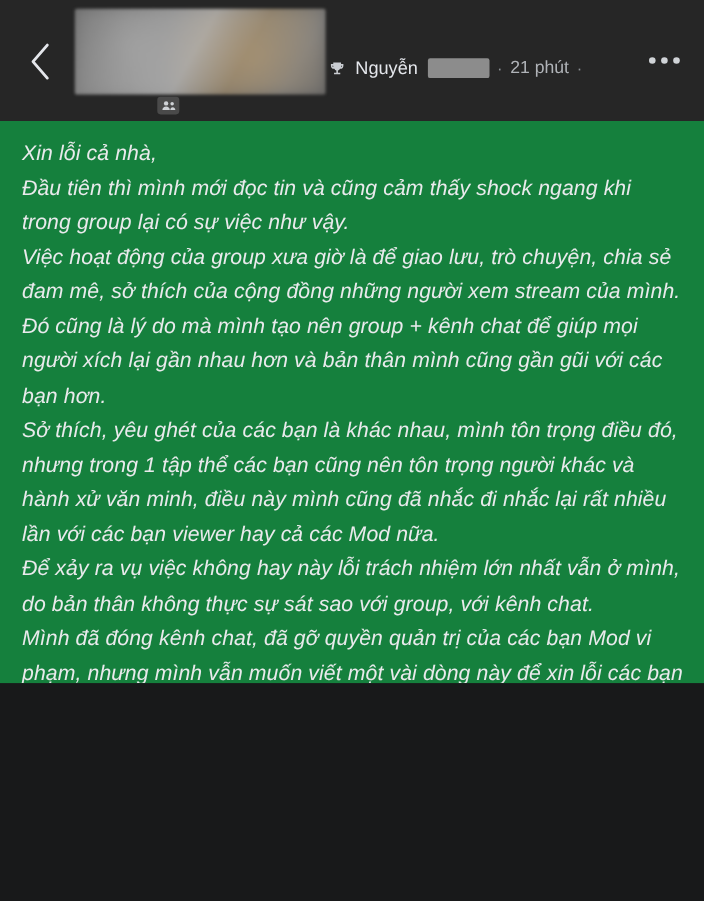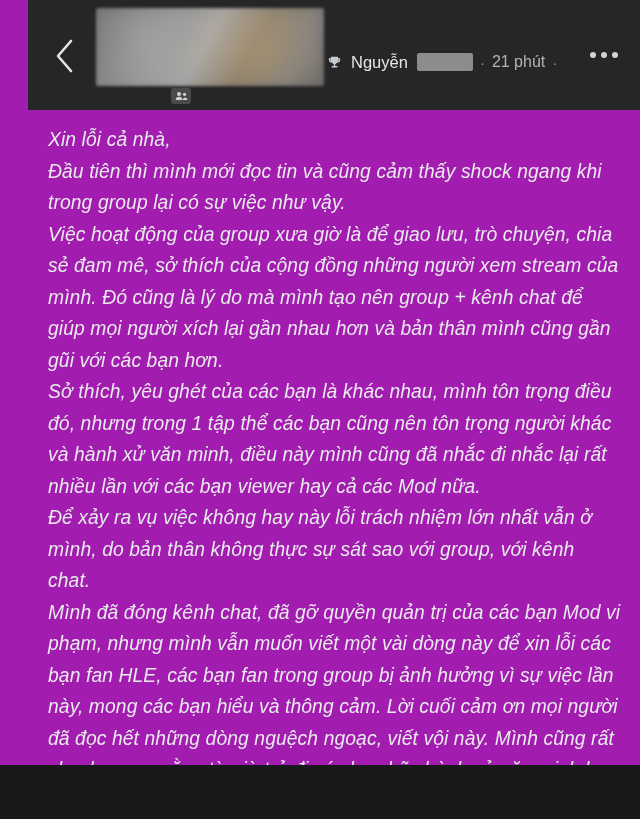--- a/index.html
+++ b/index.html
@@ -10,26 +10,25 @@
   }
   body {
     width: 640px;
     height: 819px;
     overflow: hidden;
     font-family: "Liberation Sans", sans-serif;
     color: #e4e6eb;
   }
   .screen {
     width: 640px;
-    height: 765px;
-    background: #a21caf;
+    height: 621px;
+    background: #15803d;
     display: flex;
     flex-direction: column;
     position: relative;
-    padding-left: 28px;
   }
 
   
   .header {
     height: 110px;
     flex: 0 0 110px;
     position: relative;
     background: #262626;
   }
   .back-btn {

